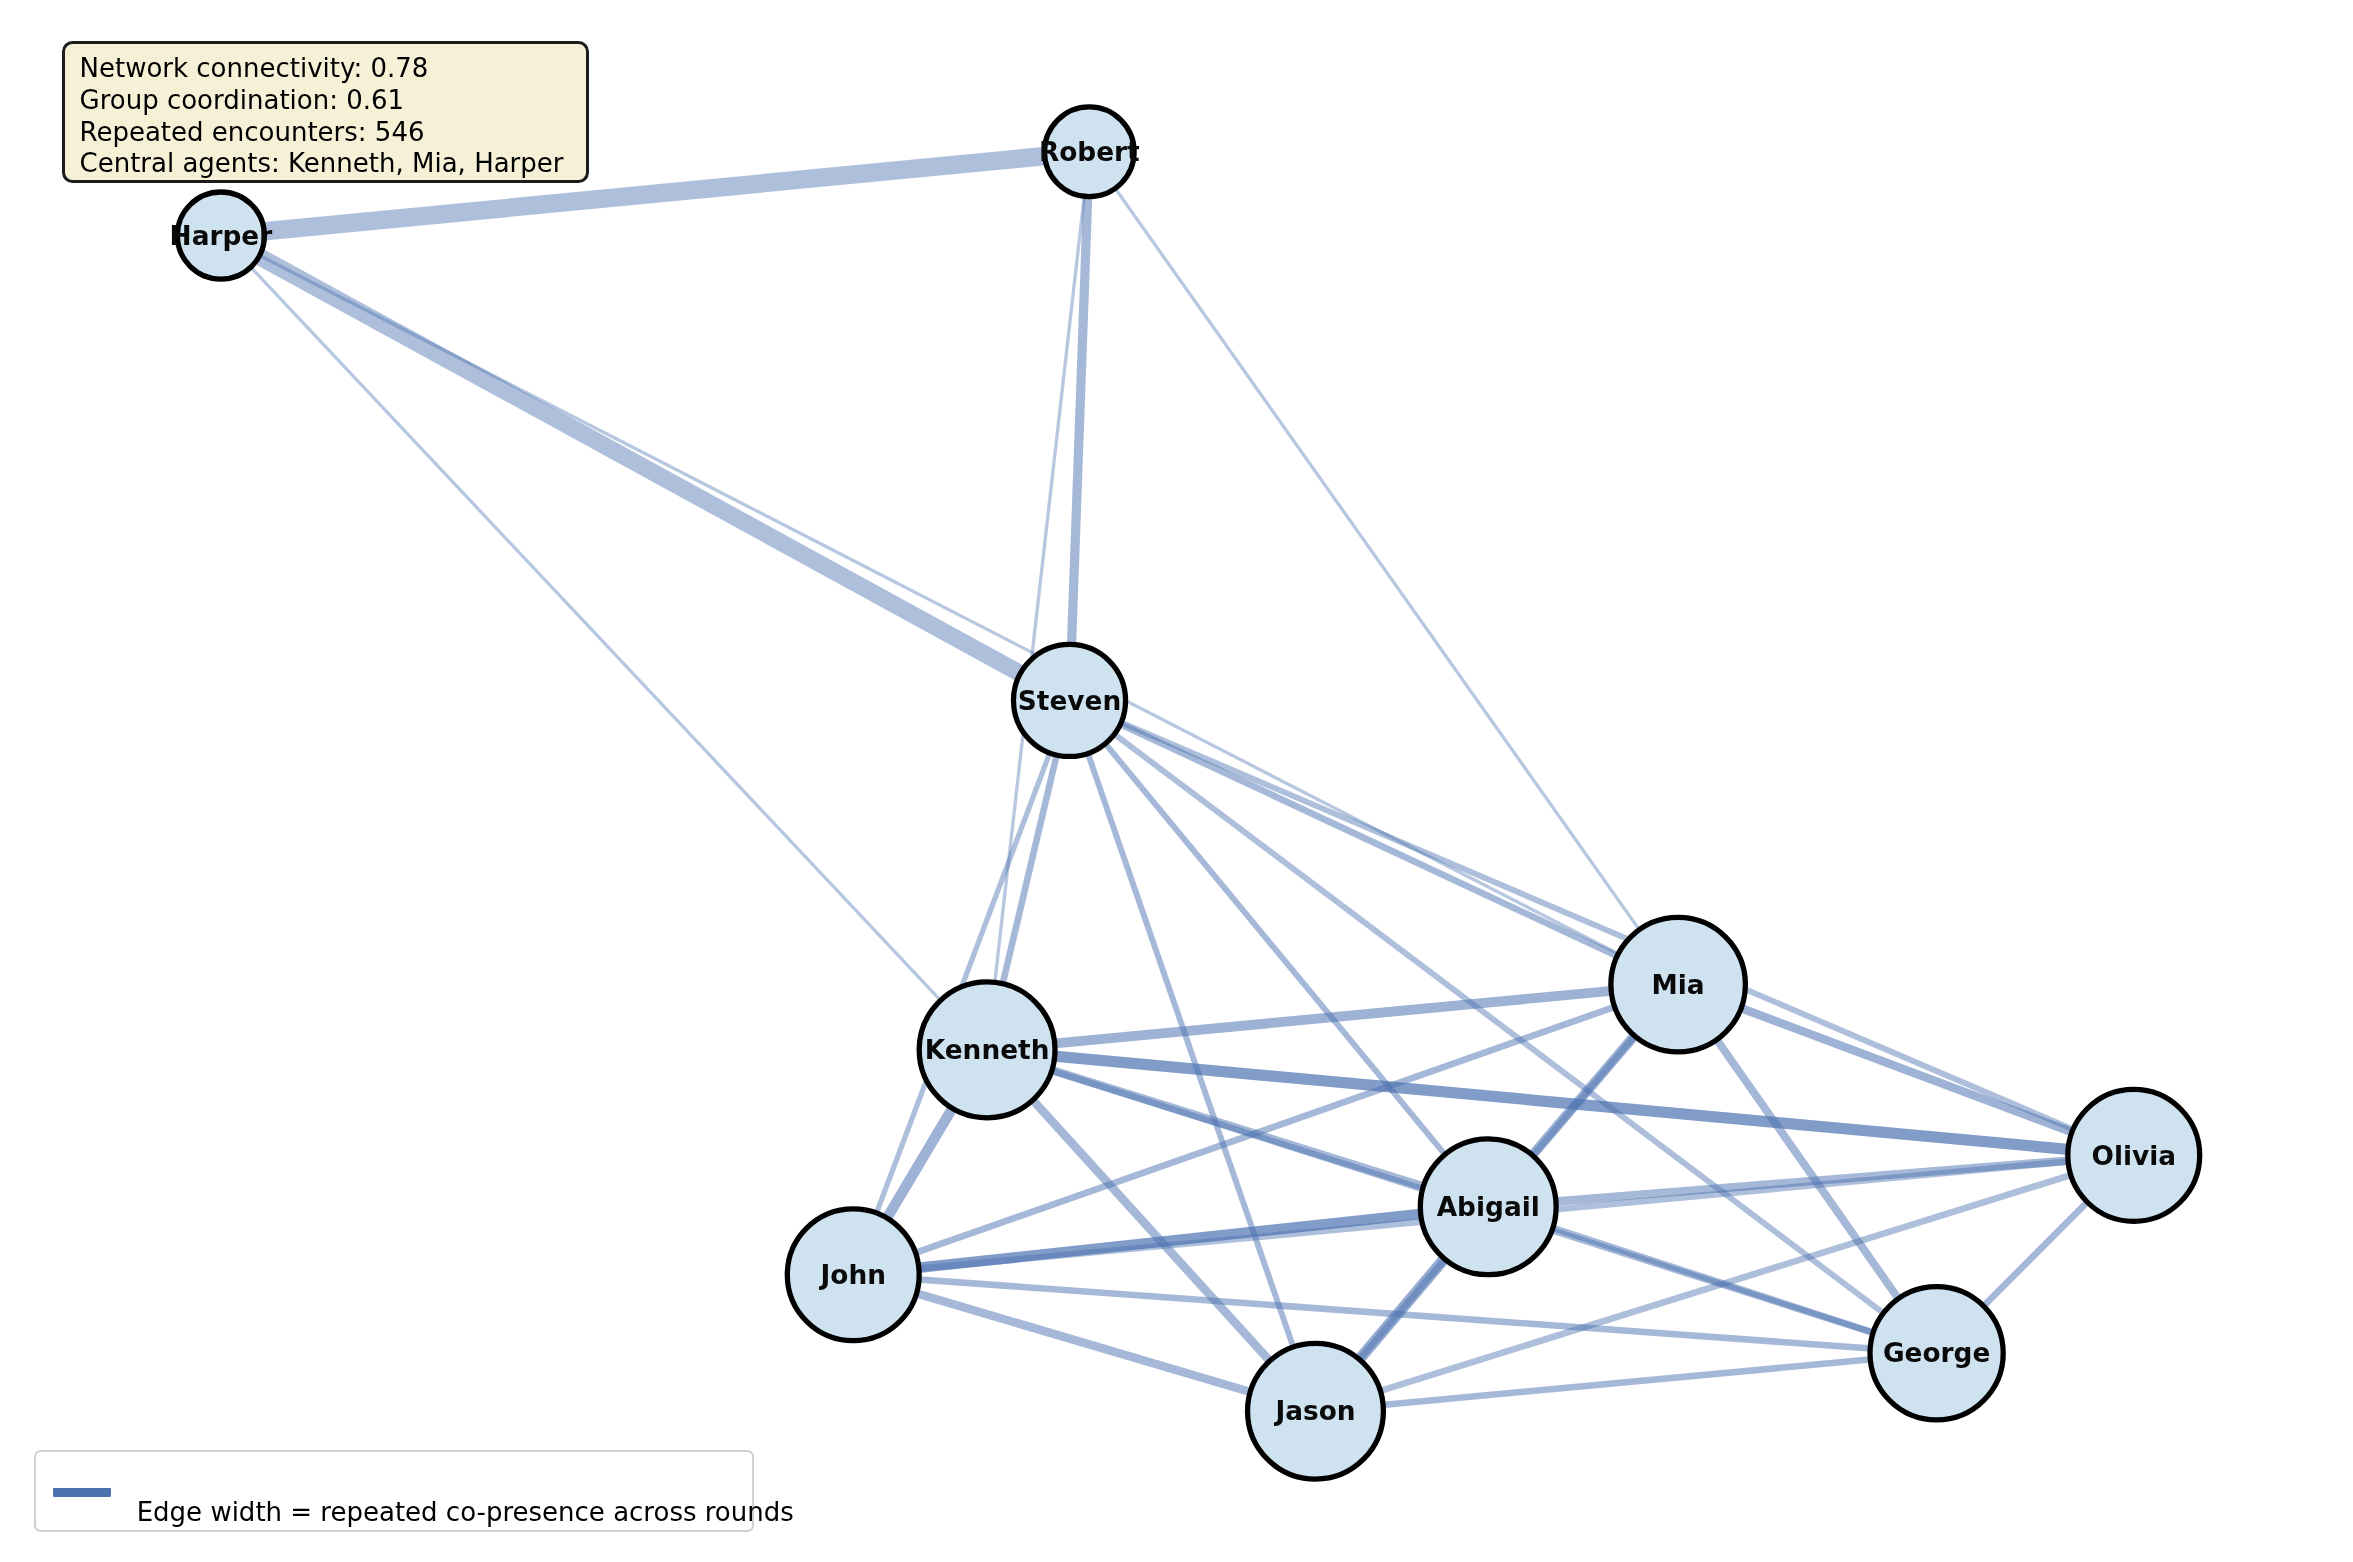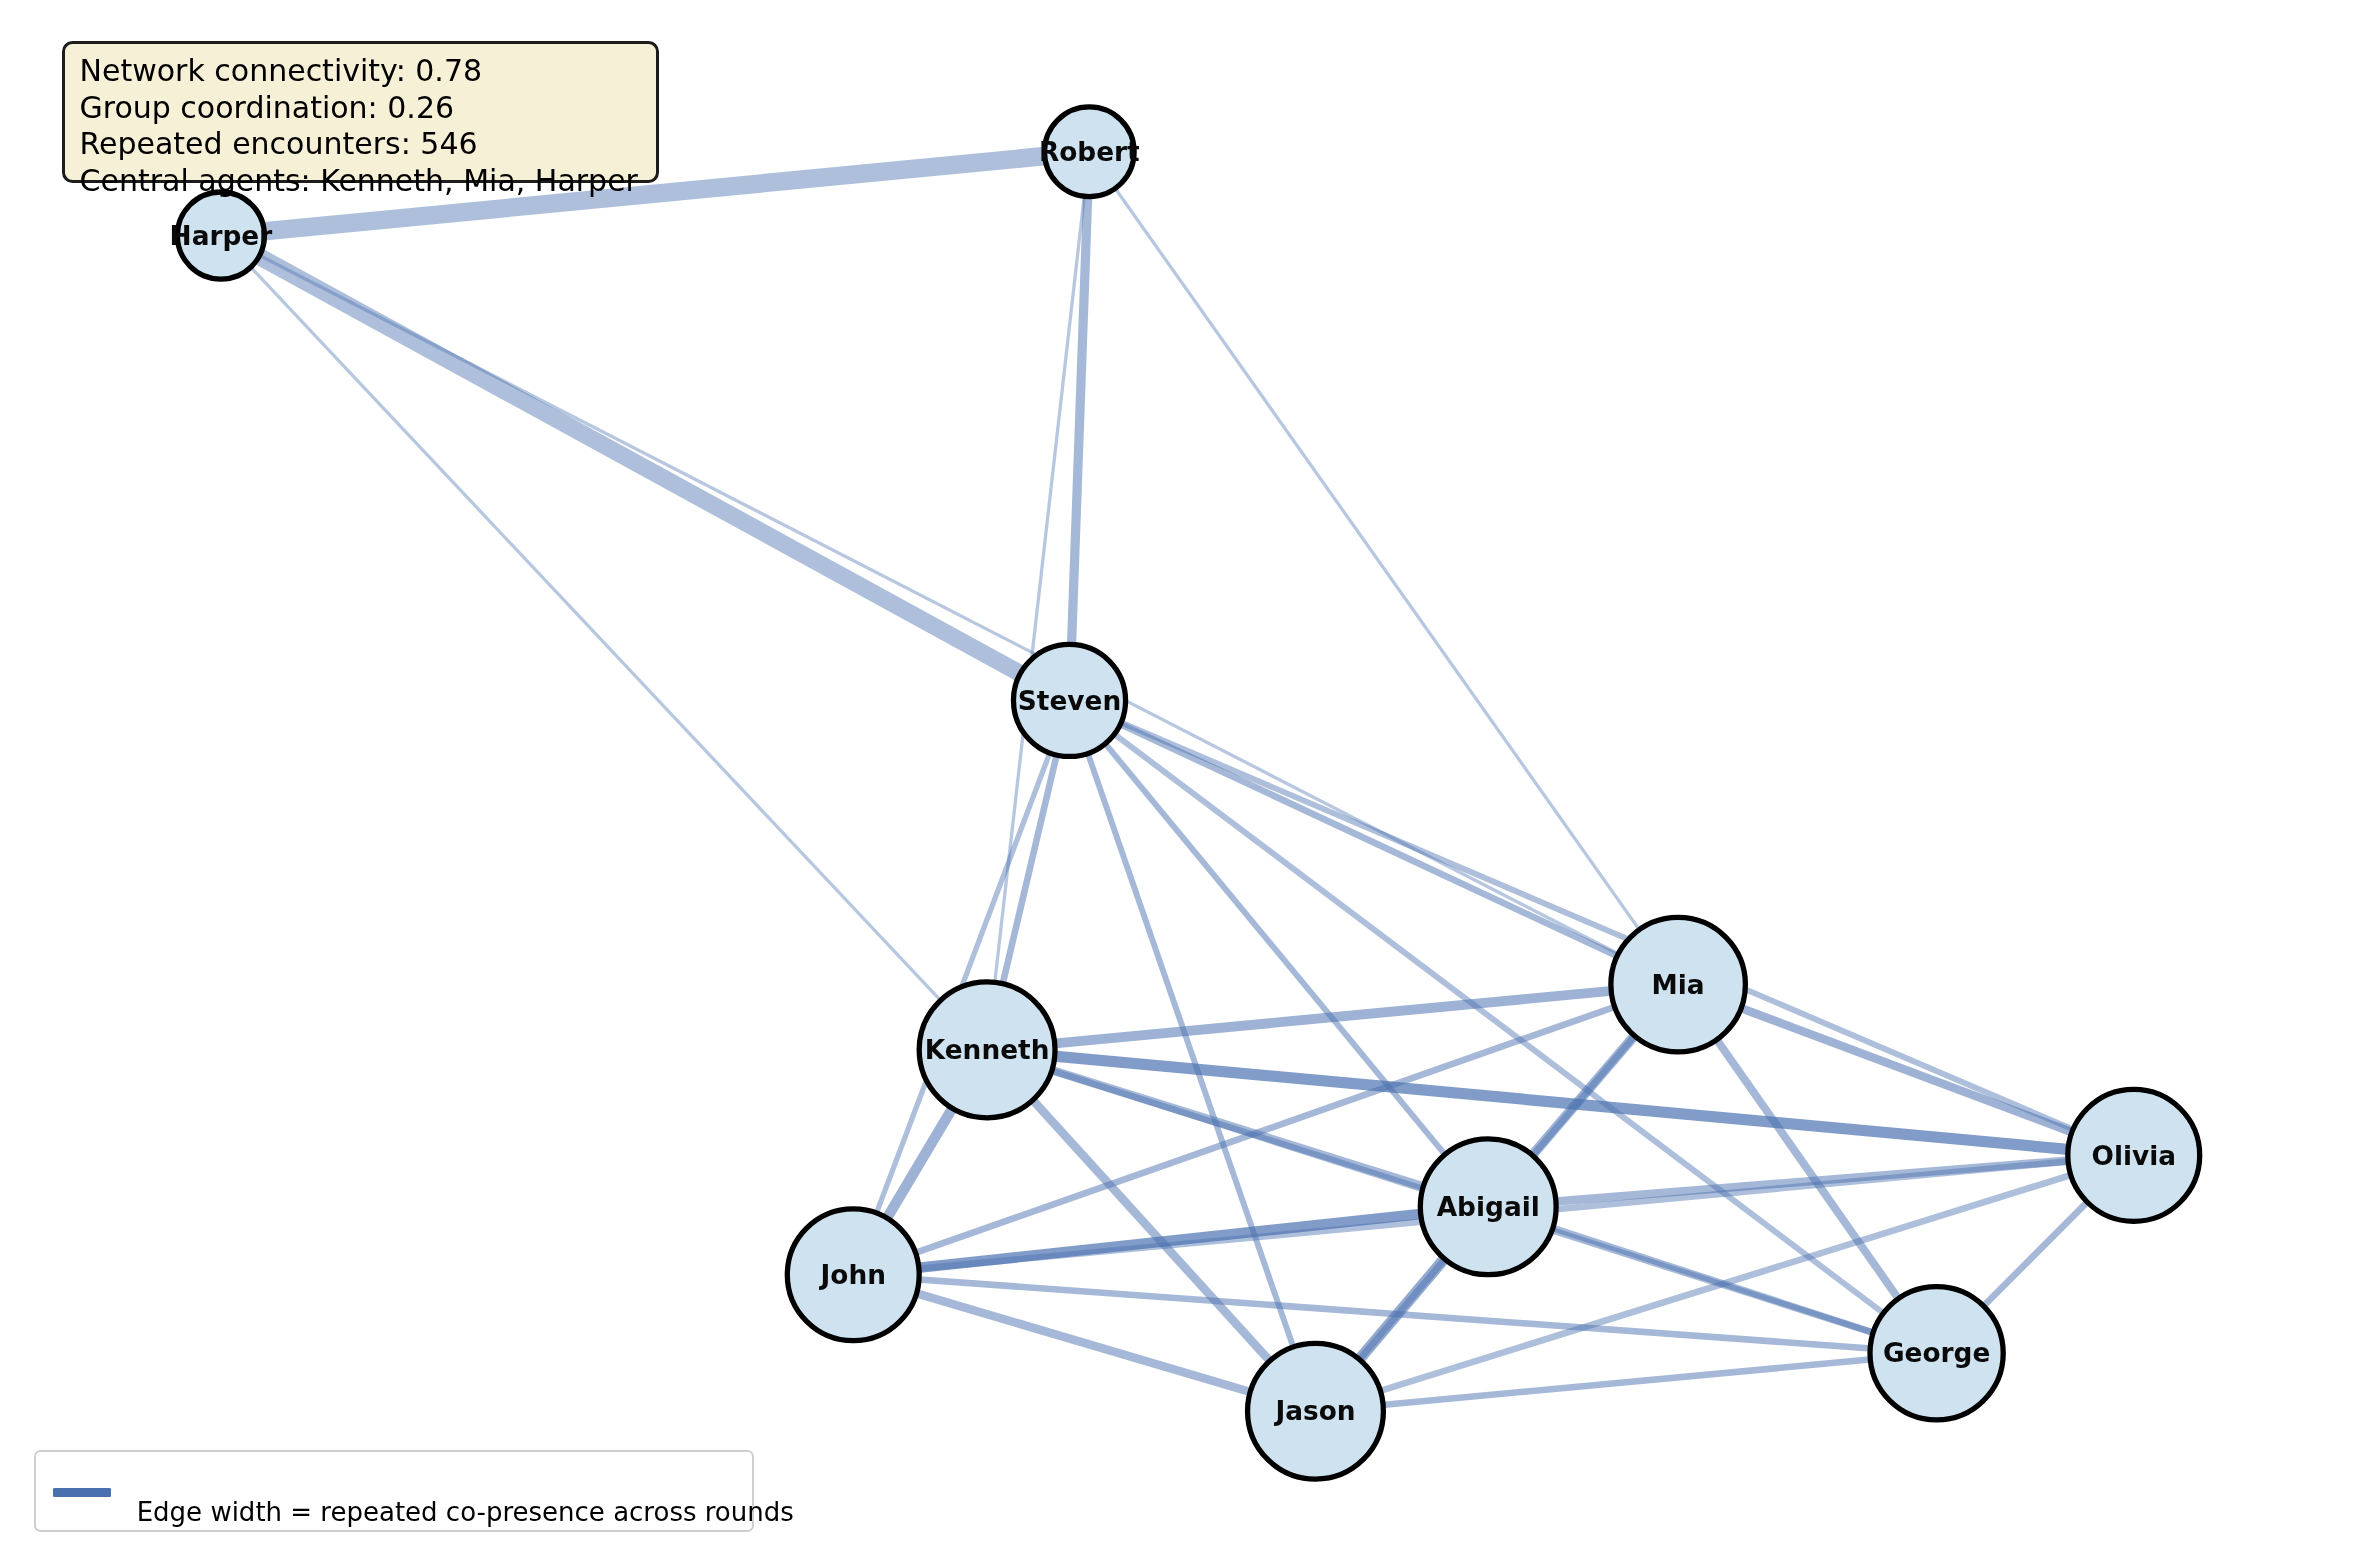--- a/index.html
+++ b/index.html
@@ -19,28 +19,28 @@
     position: absolute;
     left: 0;
     top: 0;
     width: 2354px;
     height: 1563px;
   }
   .info-box {
     position: absolute;
     left: 62px;
     top: 41px;
-    width: 597px;
+    width: 527px;
     height: 142px;
     box-sizing: border-box;
     background: #f5f0d6;
     border: 3.3px solid #1c1c1c;
     border-radius: 10.5px;
     padding: 9.2px 14.5px;
-    font-size: 30px;
+    font-size: 26px;
     line-height: 1.22;
     color: #000000;
     white-space: nowrap;
   }
   .legend {
     position: absolute;
     left: 34px;
     top: 1450px;
     width: 720px;
     height: 82px;
@@ -150,21 +150,21 @@
         <text x="2257" y="1830" dy="0.35em" text-anchor="middle" fill="#0a0a0a" font-size="40" font-weight="bold" font-family="&quot;DejaVu Sans&quot;, &quot;Liberation Sans&quot;, sans-serif">Abigail</text>
         <text x="1294" y="1933" dy="0.35em" text-anchor="middle" fill="#0a0a0a" font-size="40" font-weight="bold" font-family="&quot;DejaVu Sans&quot;, &quot;Liberation Sans&quot;, sans-serif">John</text>
         <text x="1995" y="2140" dy="0.35em" text-anchor="middle" fill="#0a0a0a" font-size="40" font-weight="bold" font-family="&quot;DejaVu Sans&quot;, &quot;Liberation Sans&quot;, sans-serif">Jason</text>
         <text x="2937" y="2052" dy="0.35em" text-anchor="middle" fill="#0a0a0a" font-size="40" font-weight="bold" font-family="&quot;DejaVu Sans&quot;, &quot;Liberation Sans&quot;, sans-serif">George</text>
         <text x="3236" y="1752" dy="0.35em" text-anchor="middle" fill="#0a0a0a" font-size="40" font-weight="bold" font-family="&quot;DejaVu Sans&quot;, &quot;Liberation Sans&quot;, sans-serif">Olivia</text>
       </g>
   </svg>
 
   <div class="info-box">
     <div>Network connectivity: 0.78</div>
-    <div>Group coordination: 0.26</div>
+    <div>Group coordination: 0.61</div>
     <div>Repeated encounters: 546</div>
     <div>Central agents: Kenneth, Mia, Harper</div>
   </div>
 
   <div class="legend">
     <div class="legend-row">
       <span class="legend-swatch-cell">
         <span class="legend-line-swatch"></span>
       </span>
       <span class="legend-label">Edge width = repeated co-presence across rounds</span>

